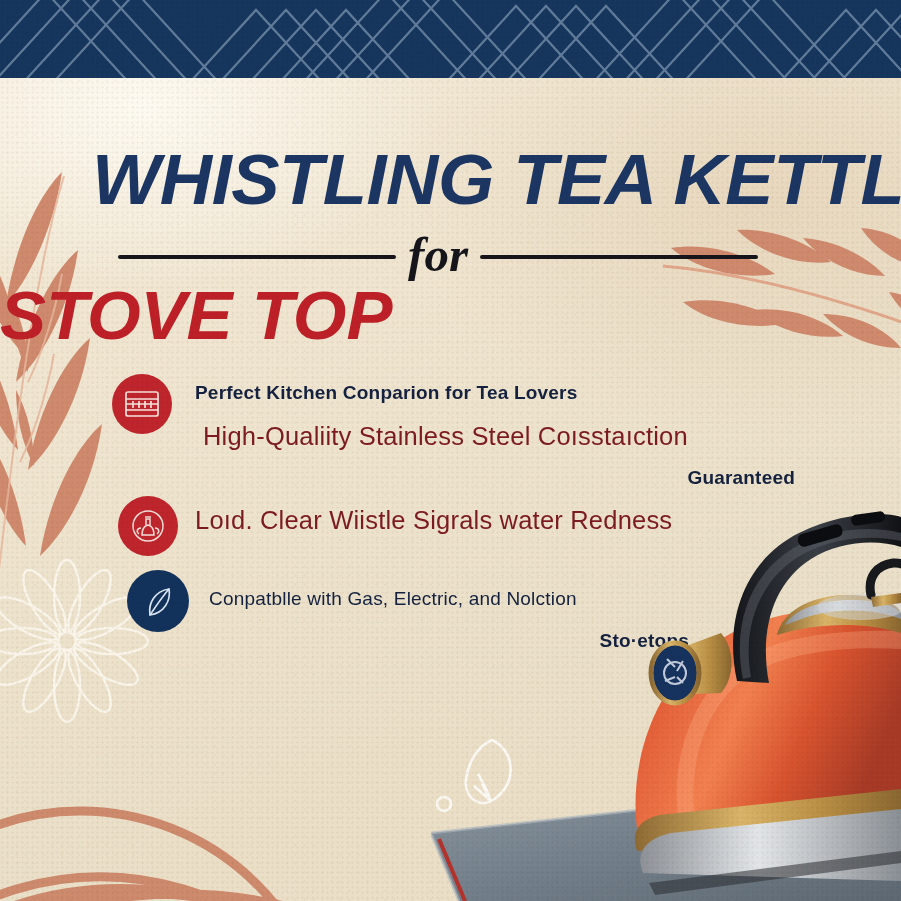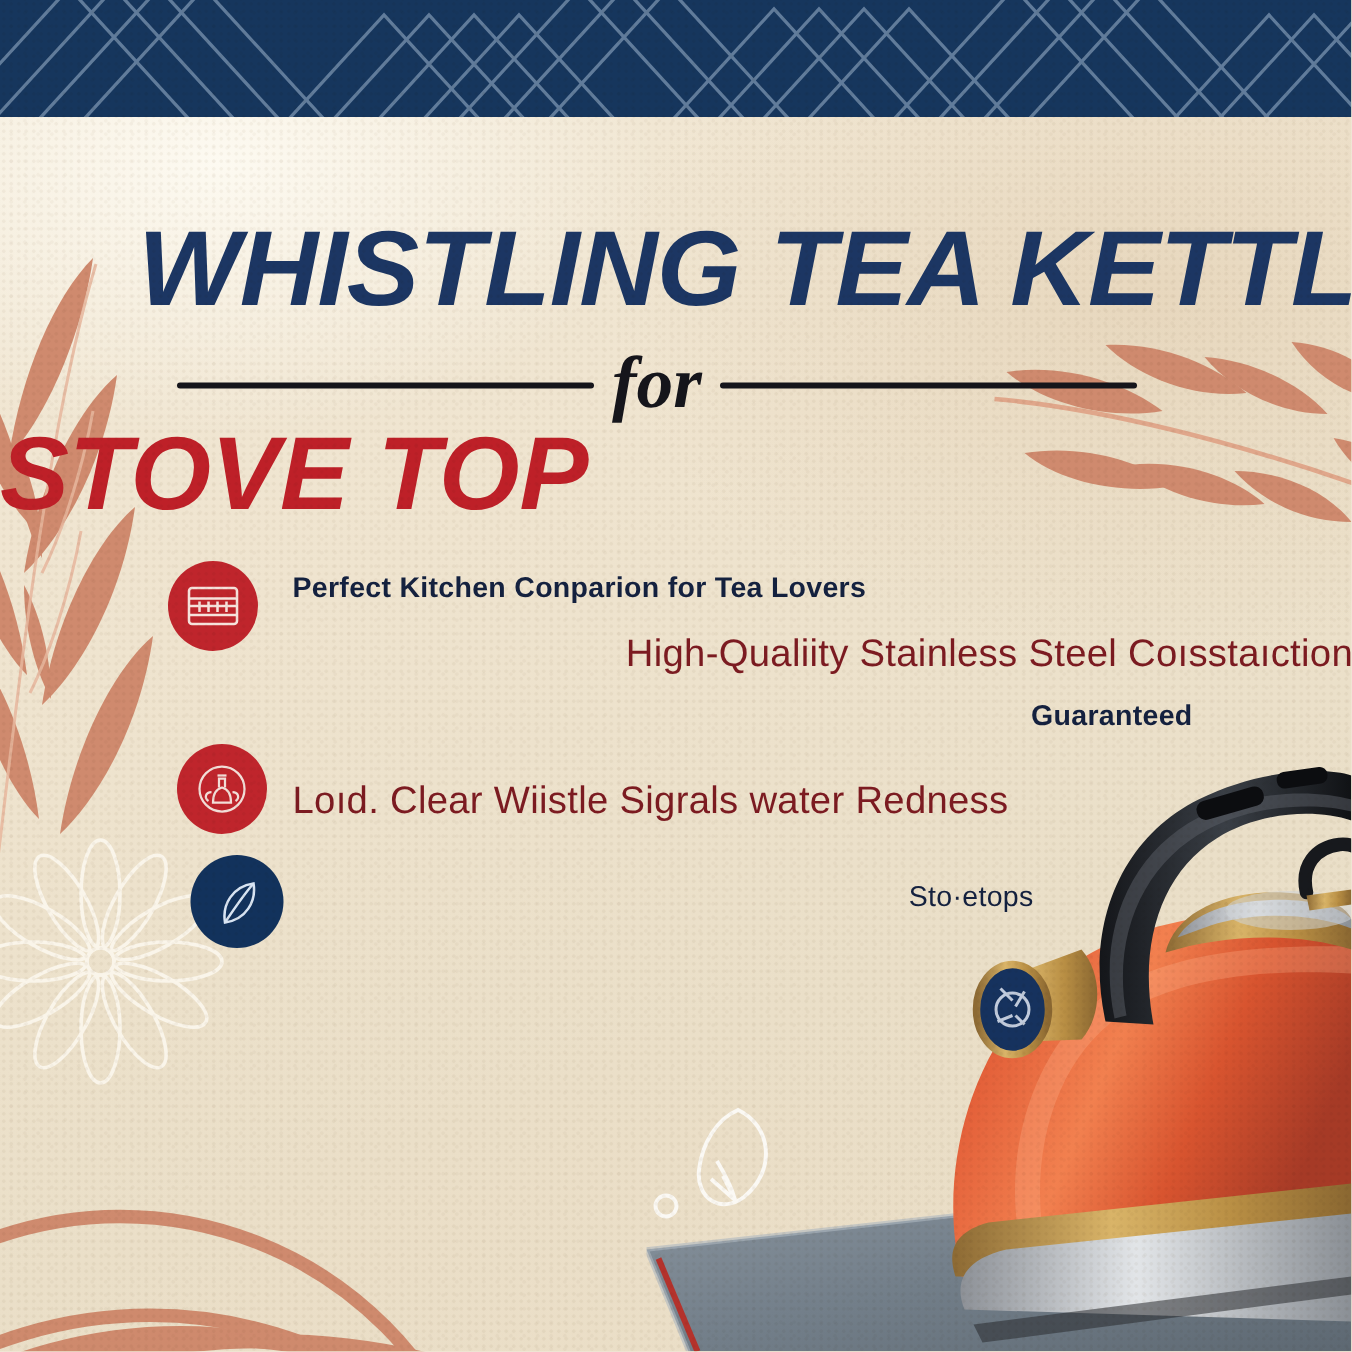--- a/index.html
+++ b/index.html
@@ -198,26 +198,26 @@
         <svg width="36" height="30" viewBox="0 0 36 30">
           <g fill="none" stroke="#f6e2dc" stroke-width="1.7">
             <rect x="2" y="3" width="32" height="24" rx="2"></rect>
             <path d="M2 10 H34 M2 15 H34 M2 21 H34"></path>
             <path d="M9 12 V19 M15 12 V19 M21 12 V19 M27 12 V19"></path>
           </g>
         </svg>
       </div>
       <div class="flines" style="margin-left:23px;margin-top:0;">
         <div class="fline navy" style="line-height:42px;">Perfect  Kitchen  Conparion  for  Tea  Lovers</div>
-        <div class="fline red" style="line-height:44px;margin-left:8px;text-align:right;">High-Qualiity  Stainless  Steel  Coısstaıction</div>
+        <div class="fline red" style="line-height:44px;margin-left:8px;">High-Qualiity  Stainless  Steel  Coısstaıction</div>
         <div class="fline navy ctr" style="line-height:40px;width:600px;">Guaranteed</div>
       </div>
     </div>
 
-    <div class="feat" style="margin-top:-4px;margin-left:6px;align-items:flex-end;">
+    <div class="feat" style="margin-top:-4px;margin-left:6px;">
       <div class="badge red" style="width:60px;height:60px;margin-top:2px;">
         <svg width="40" height="40" viewBox="0 0 40 40">
           <g fill="none" stroke="#f2ded8" stroke-width="1.5">
             <circle cx="20" cy="20" r="15"></circle>
             <path d="M14 29 C14 23 16 20 20 19 C24 20 26 23 26 29 Z"></path>
             <path d="M18 19 V13 H22 V19"></path>
             <path d="M17 11 H23"></path>
             <path d="M13 22 C9 22 8 26 11 28"></path>
             <path d="M27 22 C31 22 32 26 29 28"></path>
           </g>
@@ -231,21 +231,22 @@
     <div class="feat" style="margin-top:12px;margin-left:15px;">
       <div class="badge navy" style="width:62px;height:62px;margin-top:2px;">
         <svg width="40" height="40" viewBox="0 0 40 40">
           <g fill="none" stroke="#d8e4f2" stroke-width="1.7">
             <path d="M31 8 C33 20 26 32 12 34 C10 22 17 10 31 8 Z"></path>
             <path d="M31 8 C24 16 18 25 12 34"></path>
           </g>
         </svg>
       </div>
       <div class="flines" style="margin-left:20px;margin-top:10px;">
-        <div class="fline navy ctr" style="line-height:42px;font-weight:normal;width:480px;">Sto·etops</div>
+        <div class="fline navy" style="line-height:42px;font-weight:normal;">Conpatblle  with  Gas,  Electric,  and  Nolction</div>
+        <div class="fline navy ctr" style="line-height:42px;font-weight:bold;width:480px;">Sto·etops</div>
       </div>
     </div>
 
   </div>
 
   <svg id="slate" viewBox="0 0 470 160" preserveAspectRatio="none">
     <defs>
       <linearGradient id="slg" x1="0" y1="0" x2="1" y2="1">
         <stop offset="0" stop-color="#8b96a0"></stop>
           <stop offset=".5" stop-color="#737f8a"></stop>

